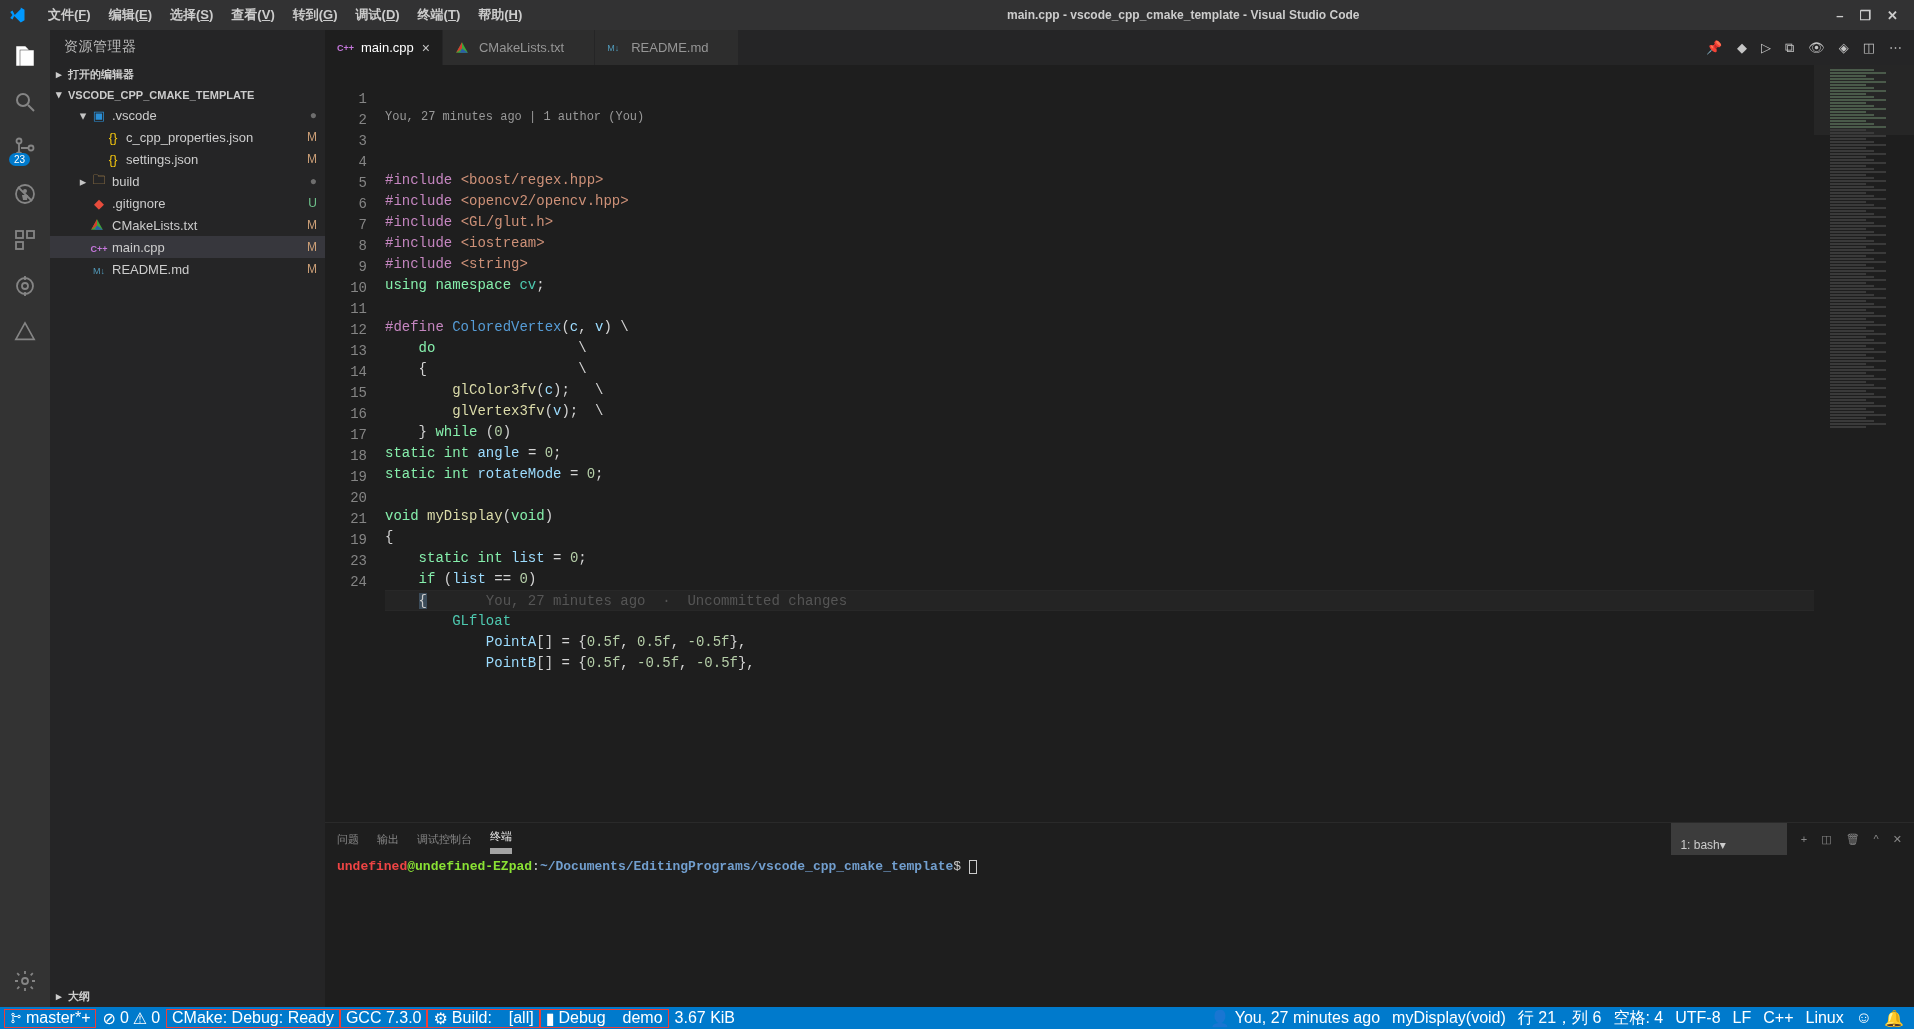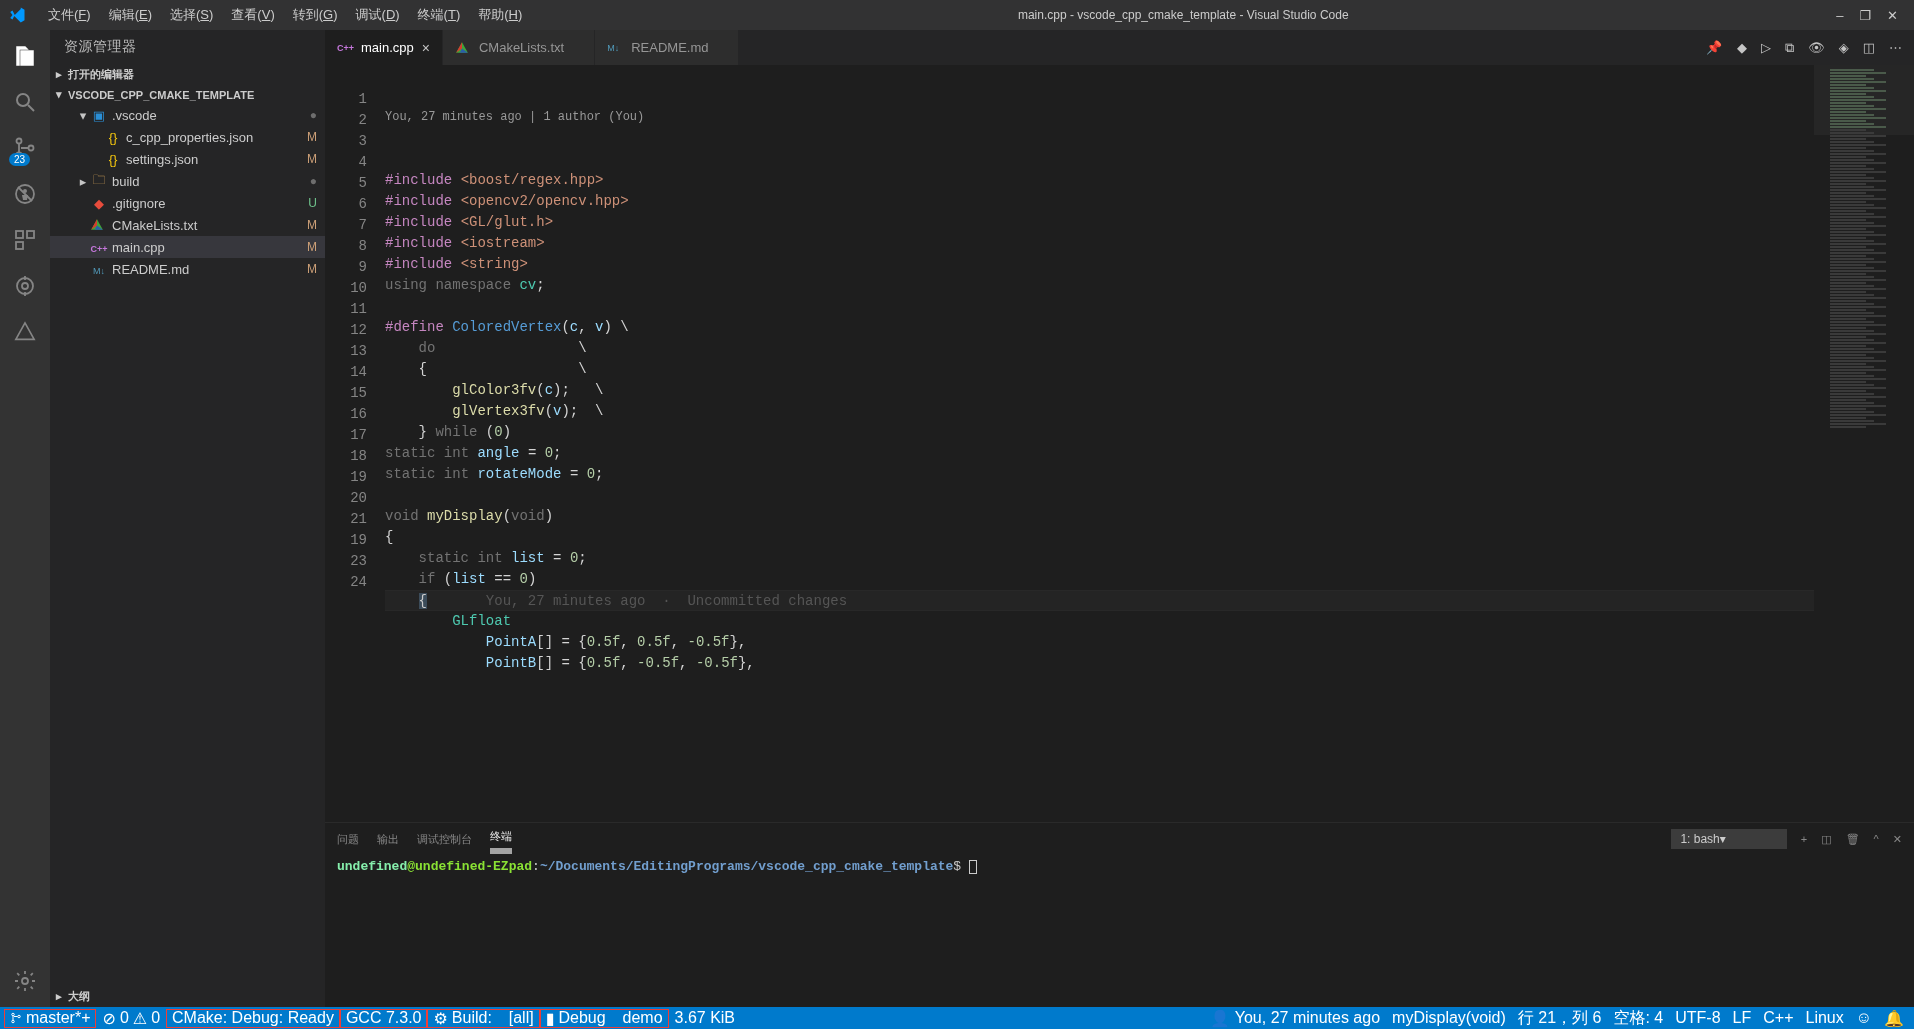--- a/index.html
+++ b/index.html
@@ -15,20 +15,21 @@
   flex-direction: column;
 }
 
 
 .titlebar {
   height: 30px;
   background: #323233;
   display: flex;
   align-items: center;
   padding: 0 8px;
+  font-weight: bold;
 }
 .titlebar .logo { width: 24px; height: 24px; display: flex; align-items: center; margin-right: 8px; }
 .menubar { display: flex; gap: 2px; }
 .menu-item { padding: 4px 8px; color: #cccccc; cursor: pointer; }
 .menu-accel { text-decoration: underline; }
 .title-center { flex: 1; text-align: center; color: #cccccc; font-size: 12px; }
 .window-controls { display: flex; gap: 16px; margin-left: auto; padding-right: 8px; color: #ccc; }
 .window-controls span { cursor: pointer; }
 
 
@@ -147,21 +148,21 @@
   overflow: hidden;
   position: relative;
 }
 .codelens { color: #999999; font-size: 12px; height: 21px; display: flex; align-items: center; }
 .code-line { height: 21px; }
 .code-line.current { background: rgba(40,40,40,0.6); border: 1px solid #282828; border-left: none; border-right: none; }
 .inline-hint { color: #555555; }
 
 .tok-include { color: #c586c0; }
 .tok-string { color: #ce9178; }
-.tok-keyword { color: #737373; }
+.tok-keyword { color: #86efac; }
 .tok-type { color: #4ec9b0; }
 .tok-var { color: #9cdcfe; }
 .tok-macro { color: #569cd6; }
 .tok-func { color: #dcdcaa; }
 .tok-num { color: #b5cea8; }
 .tok-punct { color: #d4d4d4; }
 
 .minimap {
   width: 100px;
   background: #1e1e1e;
@@ -201,30 +202,30 @@
   font-size: 11px;
   color: #888;
 }
 .panel-tab { cursor: pointer; padding: 4px 0; }
 .panel-tab.active { color: #e7e7e7; border-bottom: 6px solid #a3a3a3; }
 .panel-right { margin-left: auto; display: flex; align-items: center; gap: 14px; }
 .panel-select {
   background: #3c3c3c;
   color: #ccc;
   border: 1px solid #3c3c3c;
-  padding: 2px 60px 2px 8px;
+  padding: 14px 60px 2px 8px;
   font-size: 12px;
 }
 .panel-body {
   flex: 1;
   font-family: 'Consolas', 'Courier New', monospace;
   font-size: 13px;
   padding: 4px 12px;
 }
-.term-user { color: #86efac; font-weight: bold; }
+.term-user { color: #ef4444; font-weight: bold; }
 .term-host { color: #8ae234; font-weight: bold; }
 .term-path { color: #729fcf; font-weight: bold; }
 .term-cursor { display: inline-block; width: 8px; height: 14px; border: 1px solid #ccc; vertical-align: middle; }
 
 
 .statusbar {
   height: 22px;
   background: #007acc;
   display: flex;
   align-items: center;

